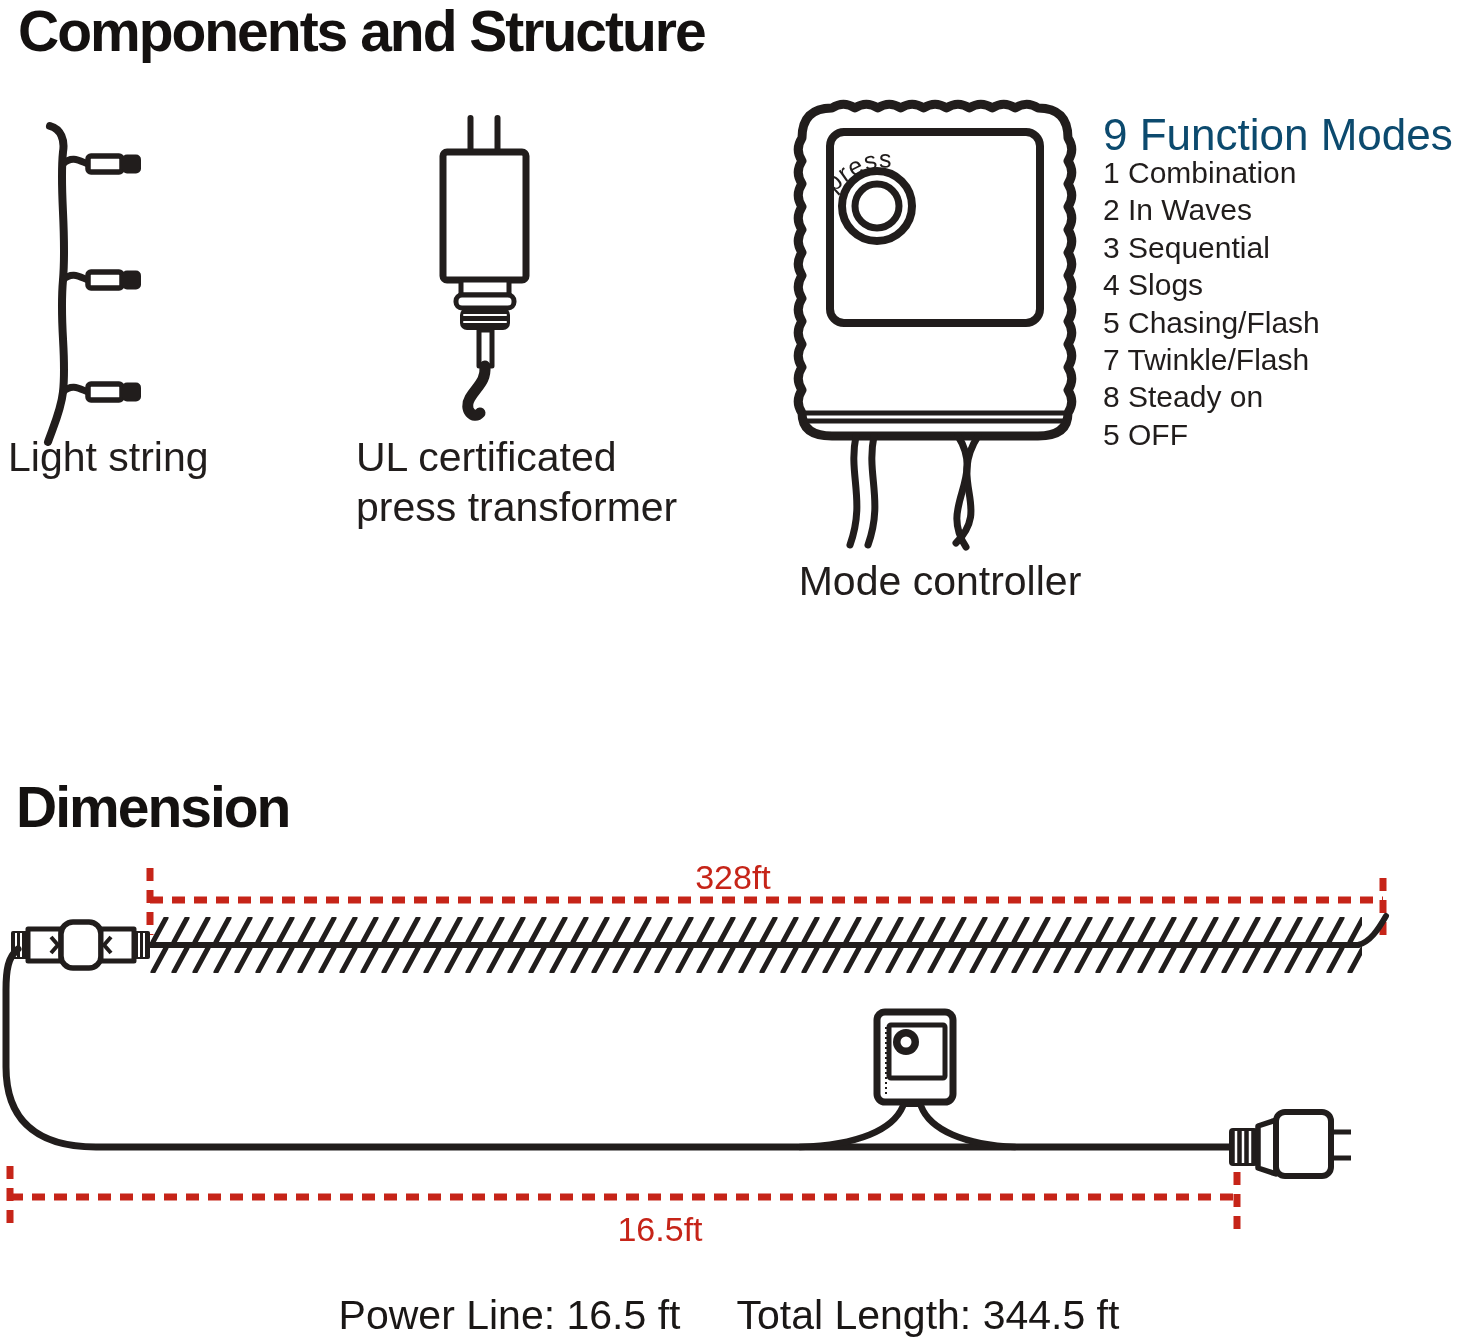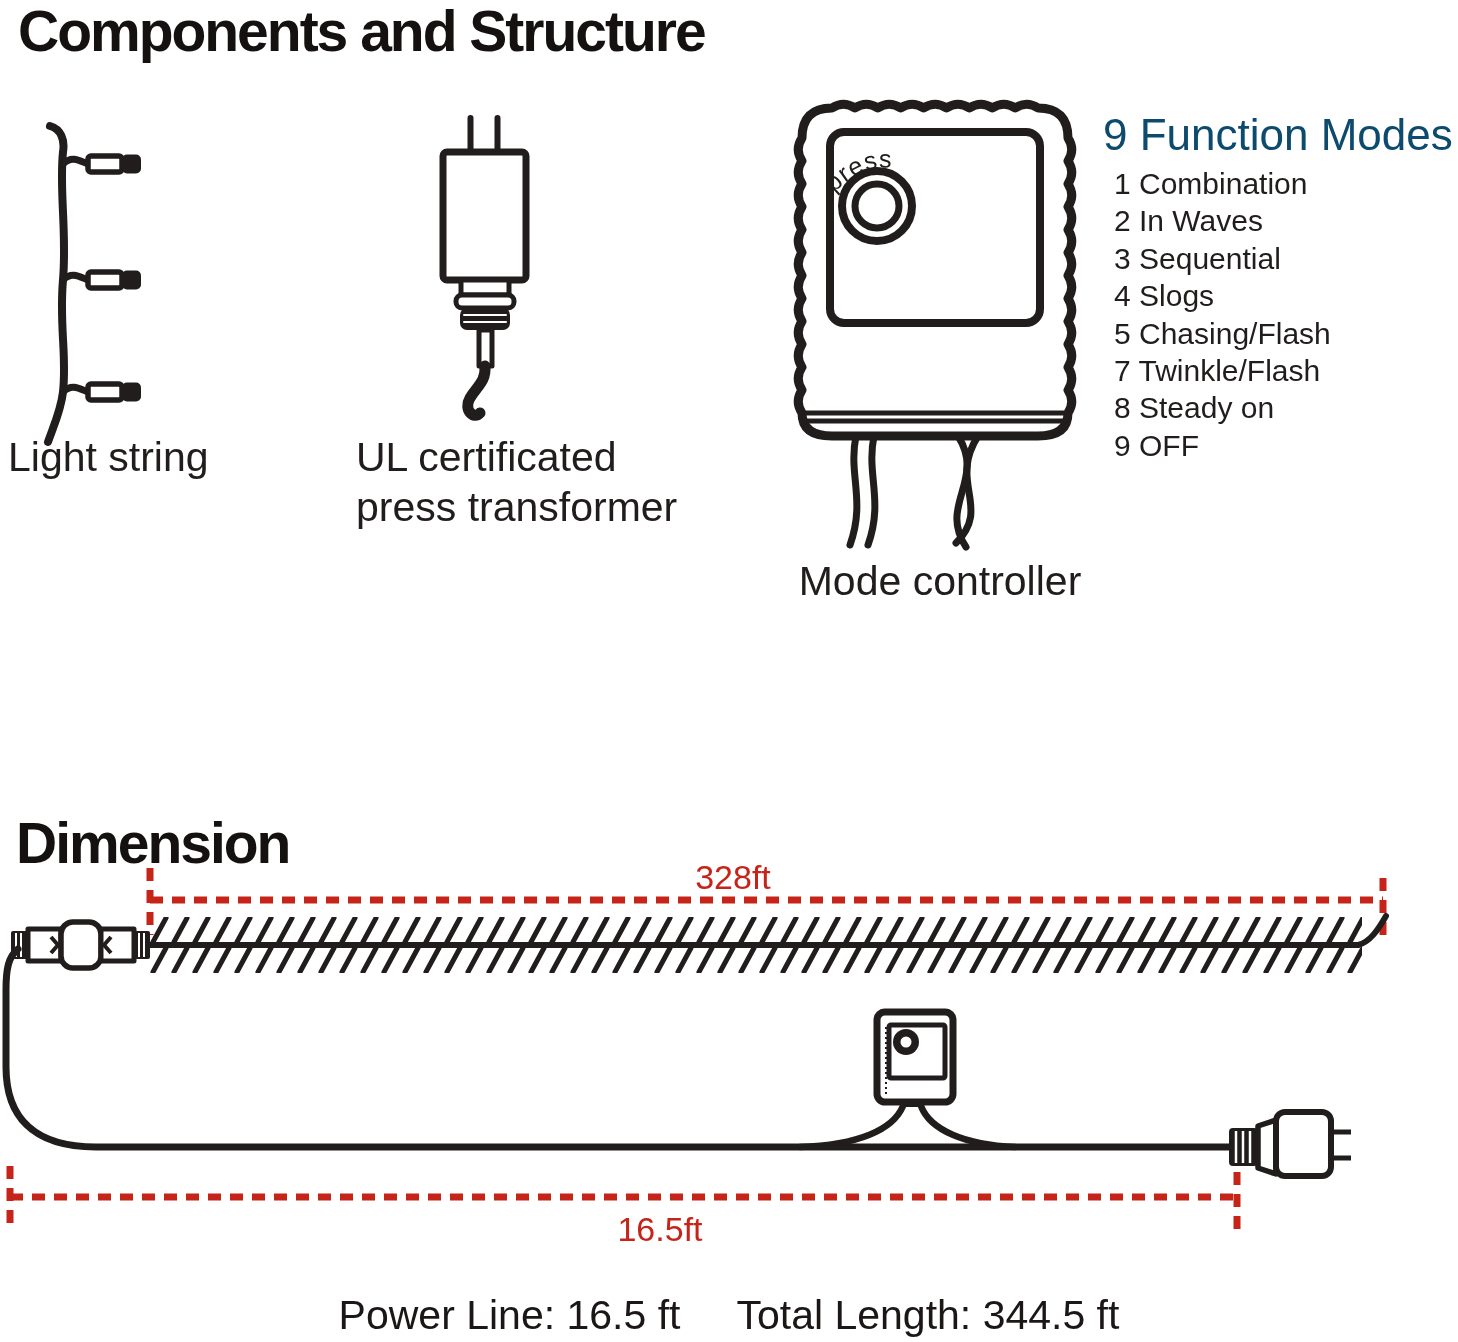--- a/index.html
+++ b/index.html
@@ -2,21 +2,21 @@
 <html><head>
 <meta charset="utf-8">
 <style>
   html,body{margin:0;padding:0;background:#ffffff;}
   .page{position:relative;width:1458px;height:1342px;background:#ffffff;overflow:hidden;
         font-family:"Liberation Sans",sans-serif;color:#211d1c;padding-left:32px;}
   .abs{position:absolute;}
   .h0{font-weight:bold;font-size:57px;letter-spacing:-2px;color:#141110;line-height:1.05;}
   .caption{font-size:41px;color:#211d1c;line-height:1.22;}
   .modes-heading{font-weight:normal;font-size:44px;color:#0c4a6e;}
-  .modes-list{list-style:none;margin:11px;padding:0;font-size:30px;line-height:37.4px;color:#211d1c;}
+  .modes-list{list-style:none;margin:0;padding:0;font-size:30px;line-height:37.4px;color:#211d1c;}
   .red-label{color:#c62418;font-size:34px;text-align:center;}
   .summary{position:absolute;top:1292px;left:0;width:1458px;display:flex;
            justify-content:center;gap:56px;font-size:41px;color:#1a1716;}
   svg{display:block;}
 </style>
 </head>
 <body>
 
 <div class="page">
 
@@ -86,24 +86,24 @@
 
   <div class="abs modes-heading" style="left:1103px;top:110px;">9 Function Modes</div>
   <ul class="abs modes-list" style="left:1103px;top:154px;">
     <li>1 Combination</li>
     <li>2 In Waves</li>
     <li>3 Sequential</li>
     <li>4 Slogs</li>
     <li>5 Chasing/Flash</li>
     <li>7 Twinkle/Flash</li>
     <li>8 Steady on</li>
-    <li>9 OFF</li>
+    <li>5 OFF</li>
   </ul>
 
-  <div class="abs h0" style="left:16px;top:814px;">Dimension</div>
+  <div class="abs h0" style="left:16px;top:778px;">Dimension</div>
 
   <svg class="abs" style="left:0;top:852px;" width="1458" height="420" viewBox="0 0 1458 420">
     <defs>
       <pattern id="fishbone" x="150" y="65" width="21" height="56" patternUnits="userSpaceOnUse">
         <line x1="16" y1="1" x2="3" y2="25" stroke="#211d1c" stroke-width="5" stroke-linecap="round"></line>
         <line x1="16" y1="31" x2="3" y2="55" stroke="#211d1c" stroke-width="5" stroke-linecap="round"></line>
       </pattern>
     </defs>
 
     <g stroke="#c62418" stroke-width="7" stroke-dasharray="13 9" fill="none">

